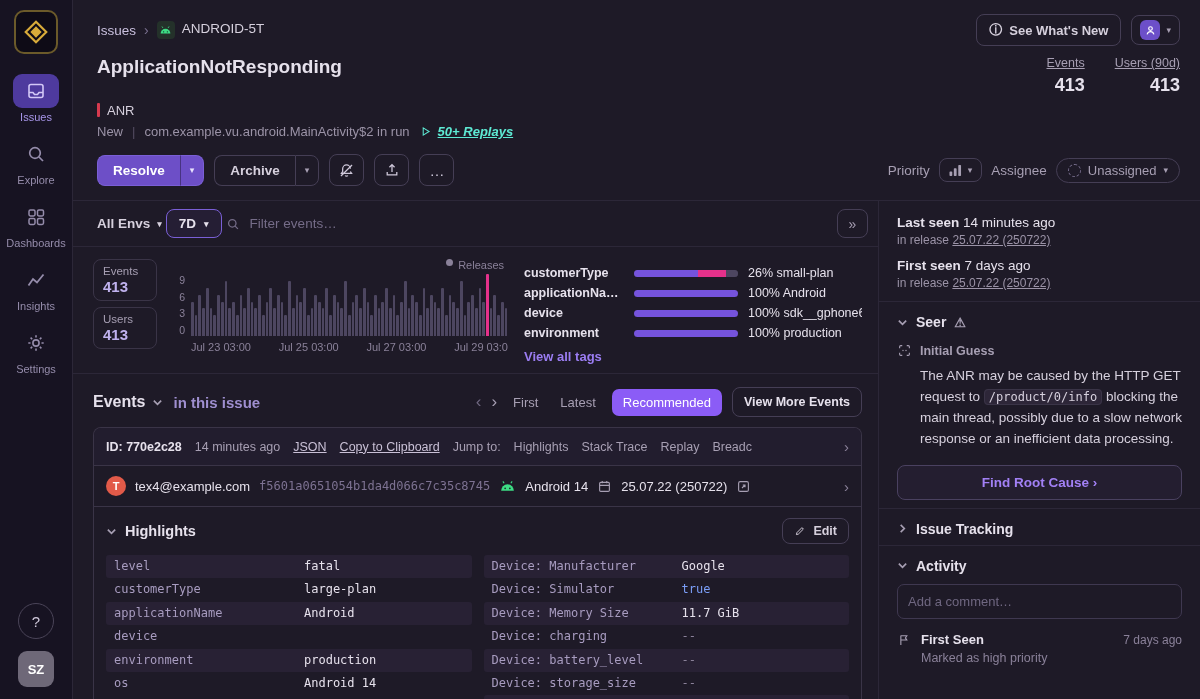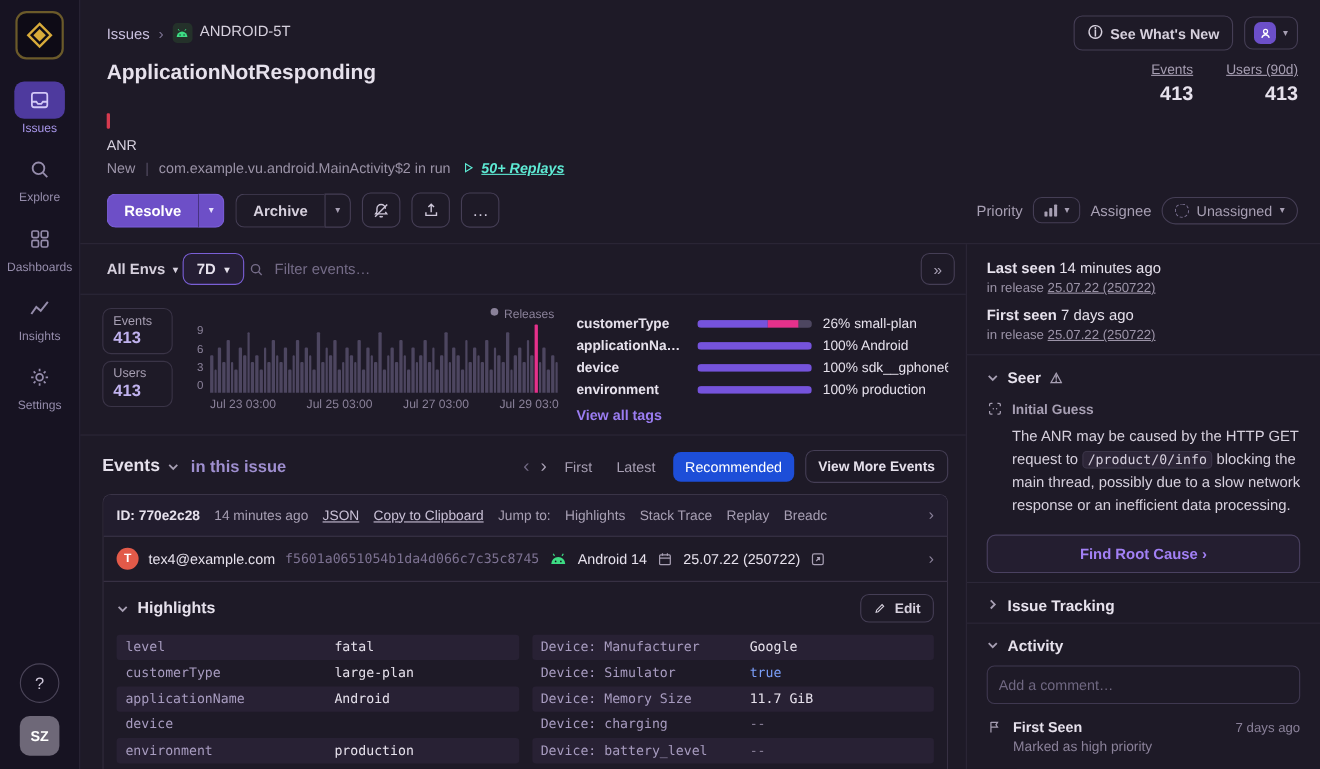--- a/index.html
+++ b/index.html
@@ -31,21 +31,21 @@
   .btn-outline { display:inline-flex; align-items:center; gap:7px; border:1px solid #453e55; border-radius:8px; background:transparent; color:#d6d0dd; font-size:13px; font-weight:bold; padding:6px 12px; cursor:pointer; }
   .user-menu { display:inline-flex; align-items:center; gap:6px; border:1px solid #453e55; border-radius:8px; padding:4px 8px; cursor:pointer; color:#a79fb3; }
   .mini-avatar { width:20px; height:20px; border-radius:6px; background:#6c4fc9; display:grid; place-items:center; }
 
   .title-row { display:flex; align-items:flex-start; margin-top:10px; }
   h1 { font-size:19px; margin:0; font-weight:bold; }
   .stats { margin-left:auto; display:flex; gap:30px; text-align:right; }
   .stat-lbl { font-size:12.5px; color:#a79fb3; text-decoration:underline; cursor:pointer; }
   .stat-val { font-size:18px; font-weight:bold; margin-top:5px; }
 
-  .level-row { display:flex; align-items:flex-start; gap:7px; margin-top:7px;flex-direction:column; }
+  .level-row { display:flex; align-items:flex-start; gap:7px; margin-top:7px; }
   .level-bar { width:3px; height:14px; background:#d63a4f; border-radius:1px; }
   .level-txt { font-size:13px; color:#d6d0dd; }
   .sub-row { display:flex; align-items:center; gap:9px; margin-top:6px; color:#9b93a7; font-size:13px; }
   .sub-sep { color:#544d63; }
   .replays { display:flex; gap:6px; align-items:center; color:#5eead4; font-weight:bold; cursor:pointer;font-style:italic; }
   .replays .rp-txt { text-decoration:underline; }
 
   .actions-row { display:flex; align-items:center; gap:10px; margin:15px 0 14px; }
   .split-btn { display:inline-flex; cursor:pointer; }
   .split-main { background:#6d4fc7; color:#fff; font-weight:bold; font-size:13.5px; padding:7px 15px; border-radius:8px 0 0 8px; border:1px solid #7a5fd6; border-right:none; }
@@ -95,21 +95,21 @@
   .tag-label { font-size:12.5px; white-space:nowrap; overflow:hidden; }
   .view-tags { color:#9b7df2; font-size:13px; font-weight:bold; margin-top:3px; display:inline-block; cursor:pointer; }
 
   .events-header { display:flex; align-items:center; gap:10px; padding:13px 16px 10px 20px; flex:none; }
   .ev-title { font-size:16px; font-weight:bold; display:flex; align-items:center; gap:7px; }
   .ev-sub { color:#9f8fd0; font-size:15px; font-weight:bold; }
   .pager { margin-left:auto; display:flex; align-items:center; gap:10px; font-size:17px; }
   .pg { cursor:pointer; color:#6f6781; }
   .pg.on { color:#a79fb3; }
   .seg-link { color:#a79fb3; font-size:13px; padding:5px 6px; cursor:pointer; }
-  .seg-active { background:#1d4ed8; color:#fff; border-radius:7px; padding:6px 11px; font-size:13px; cursor:pointer; }
+  .seg-active { background:#8b5cf6; color:#fff; border-radius:7px; padding:6px 11px; font-size:13px; cursor:pointer; }
   .view-more { border:1px solid #453e55; border-radius:8px; padding:7px 11px; font-size:12.5px; font-weight:bold; color:#e6e1ec; cursor:pointer; background:transparent; }
 
   .event-panel { margin:0 16px 0 20px; border:1px solid #3a3447; border-bottom:none; border-radius:8px 8px 0 0; flex:1; min-height:0; display:flex; flex-direction:column; overflow:hidden; }
   .event-toolbar { display:flex; align-items:center; gap:13px; padding:10px 12px; border-bottom:1px solid #3a3447; background:#221d2e; font-size:12.5px; color:#a79fb3; white-space:nowrap; overflow:hidden; flex:none; }
   .tb-id { color:#e6e1ec; font-weight:bold; }
   .tb-link { text-decoration:underline; color:#c9c0d6; cursor:pointer; }
   .jump-item { cursor:pointer; }
   .tb-chevron { margin-left:auto; color:#8a8199; font-size:15px; cursor:pointer; }
   .event-user { display:flex; align-items:center; gap:9px; padding:10px 12px; border-bottom:1px solid #3a3447; font-size:13px; flex:none; }
   .u-avatar { width:20px; height:20px; border-radius:50%; background:#e25a49; color:#fff; font-size:11px; font-weight:bold; display:grid; place-items:center; flex:none; }

